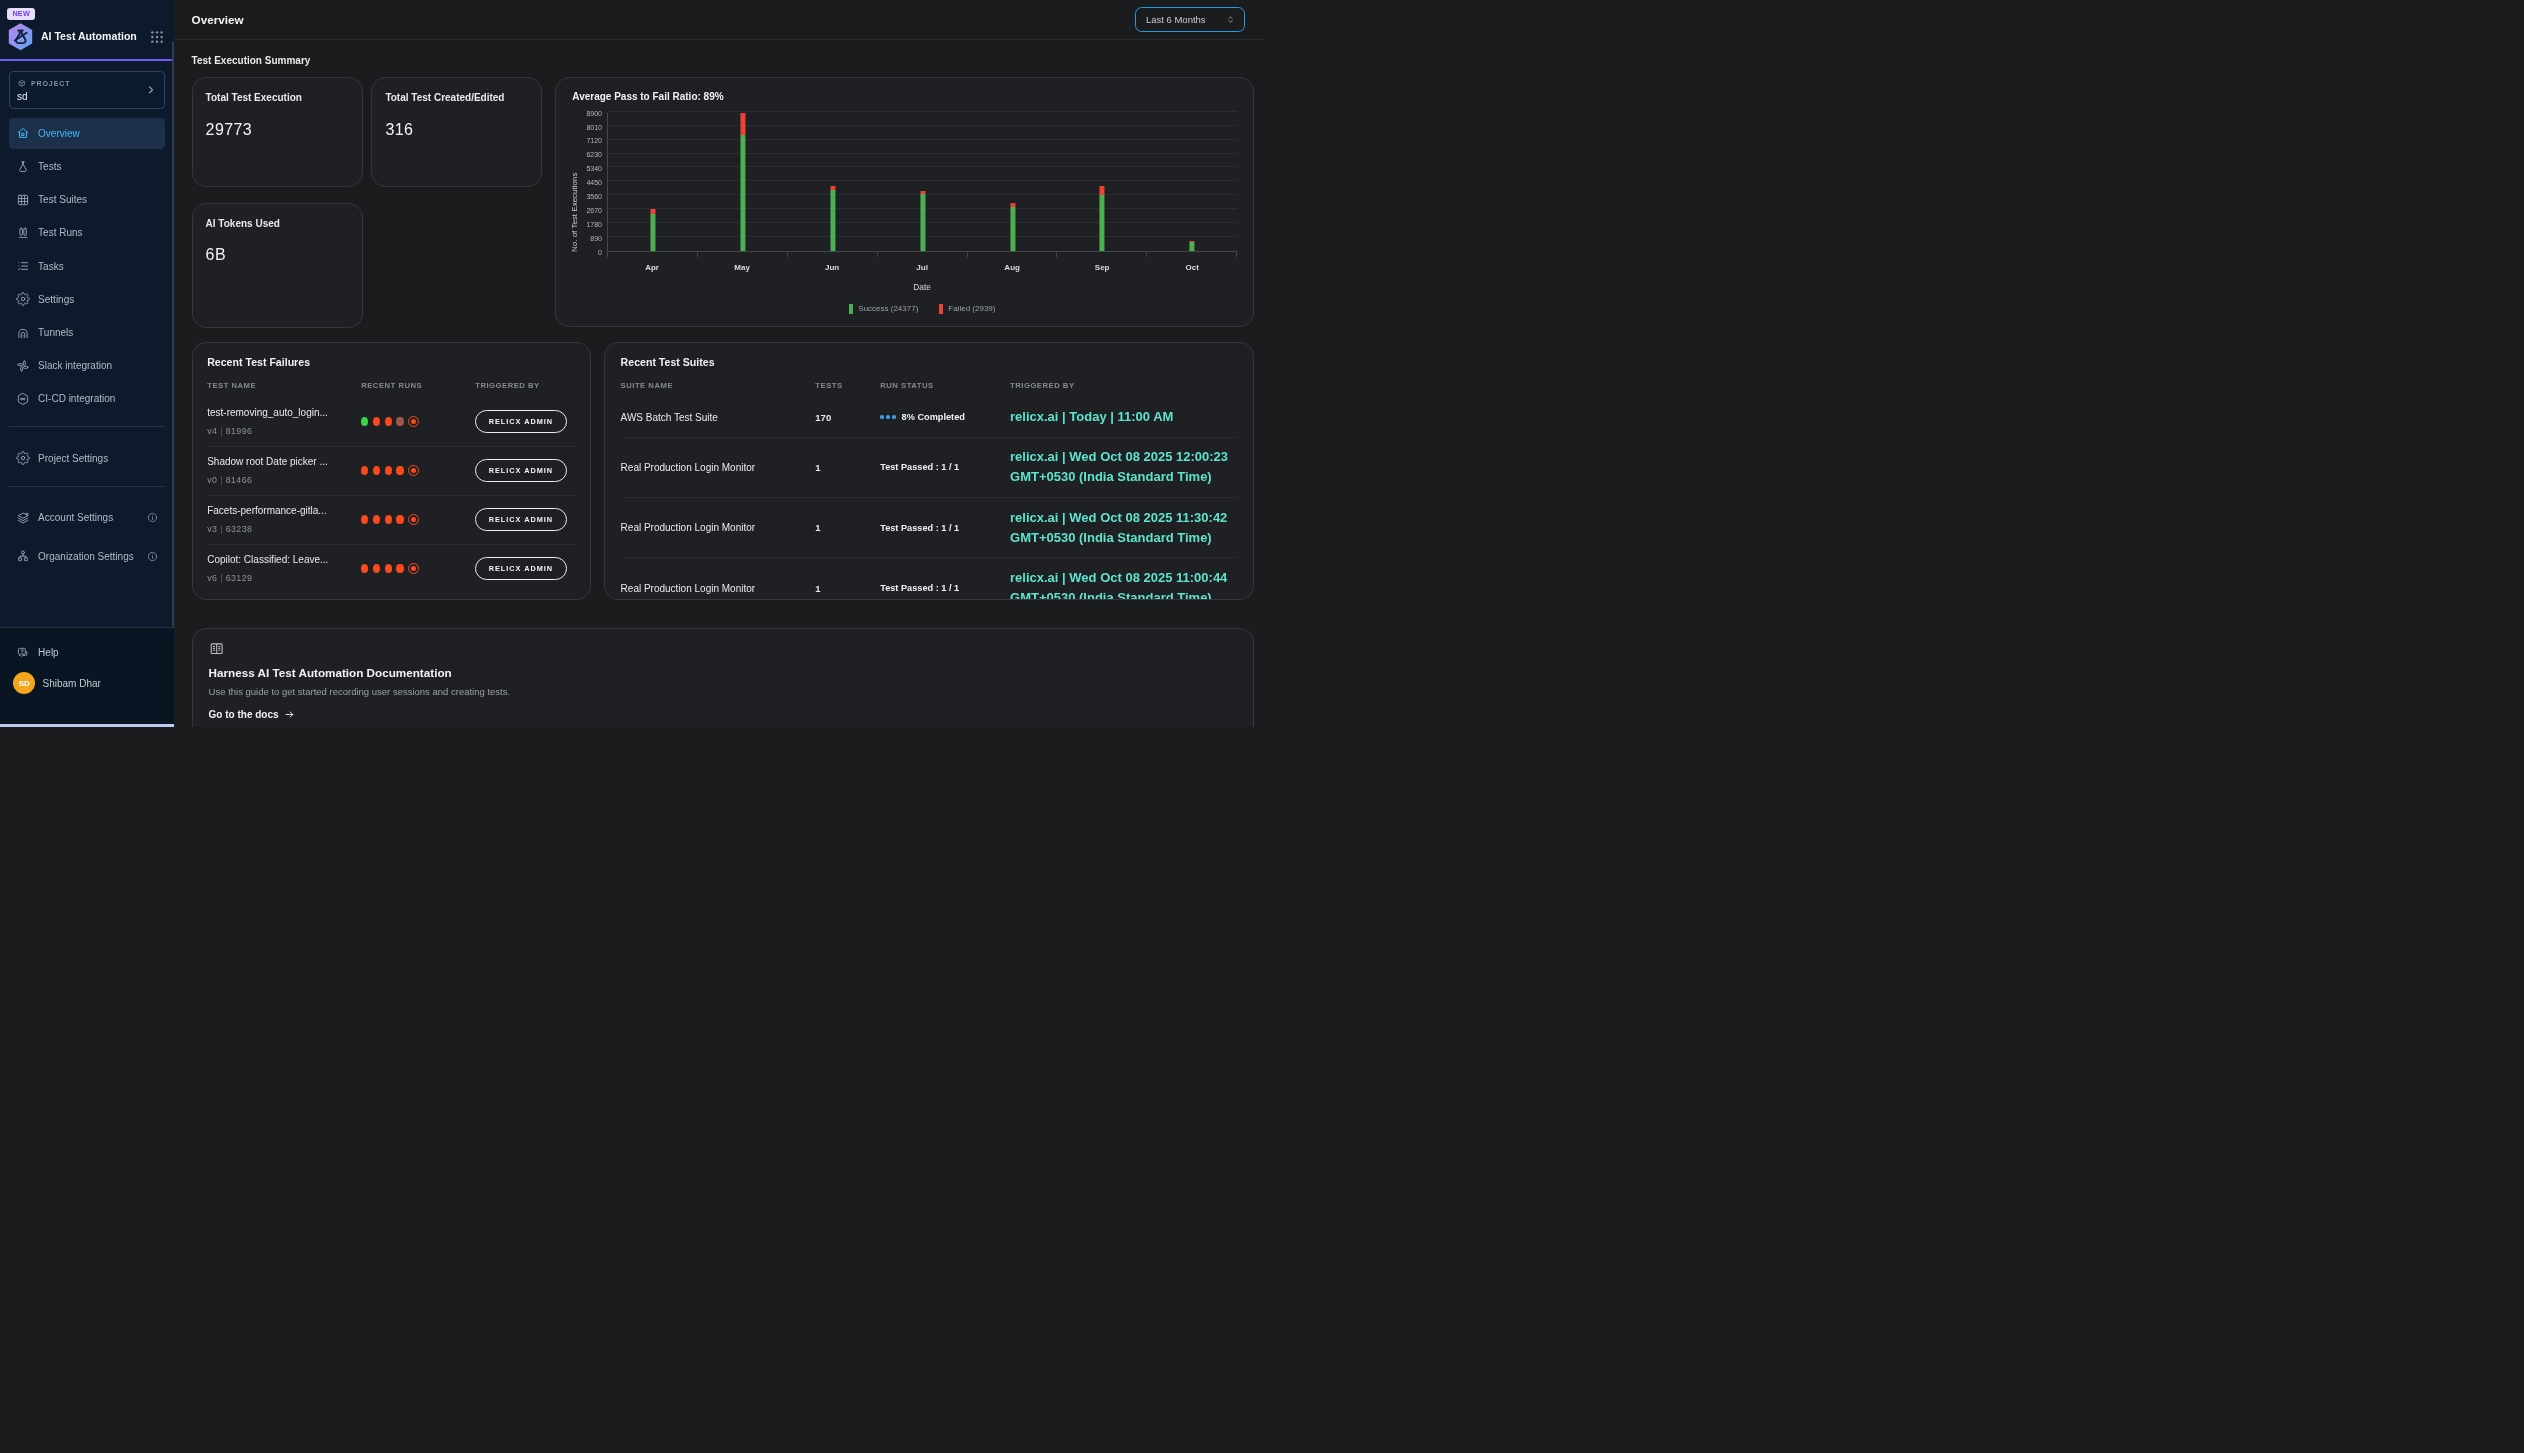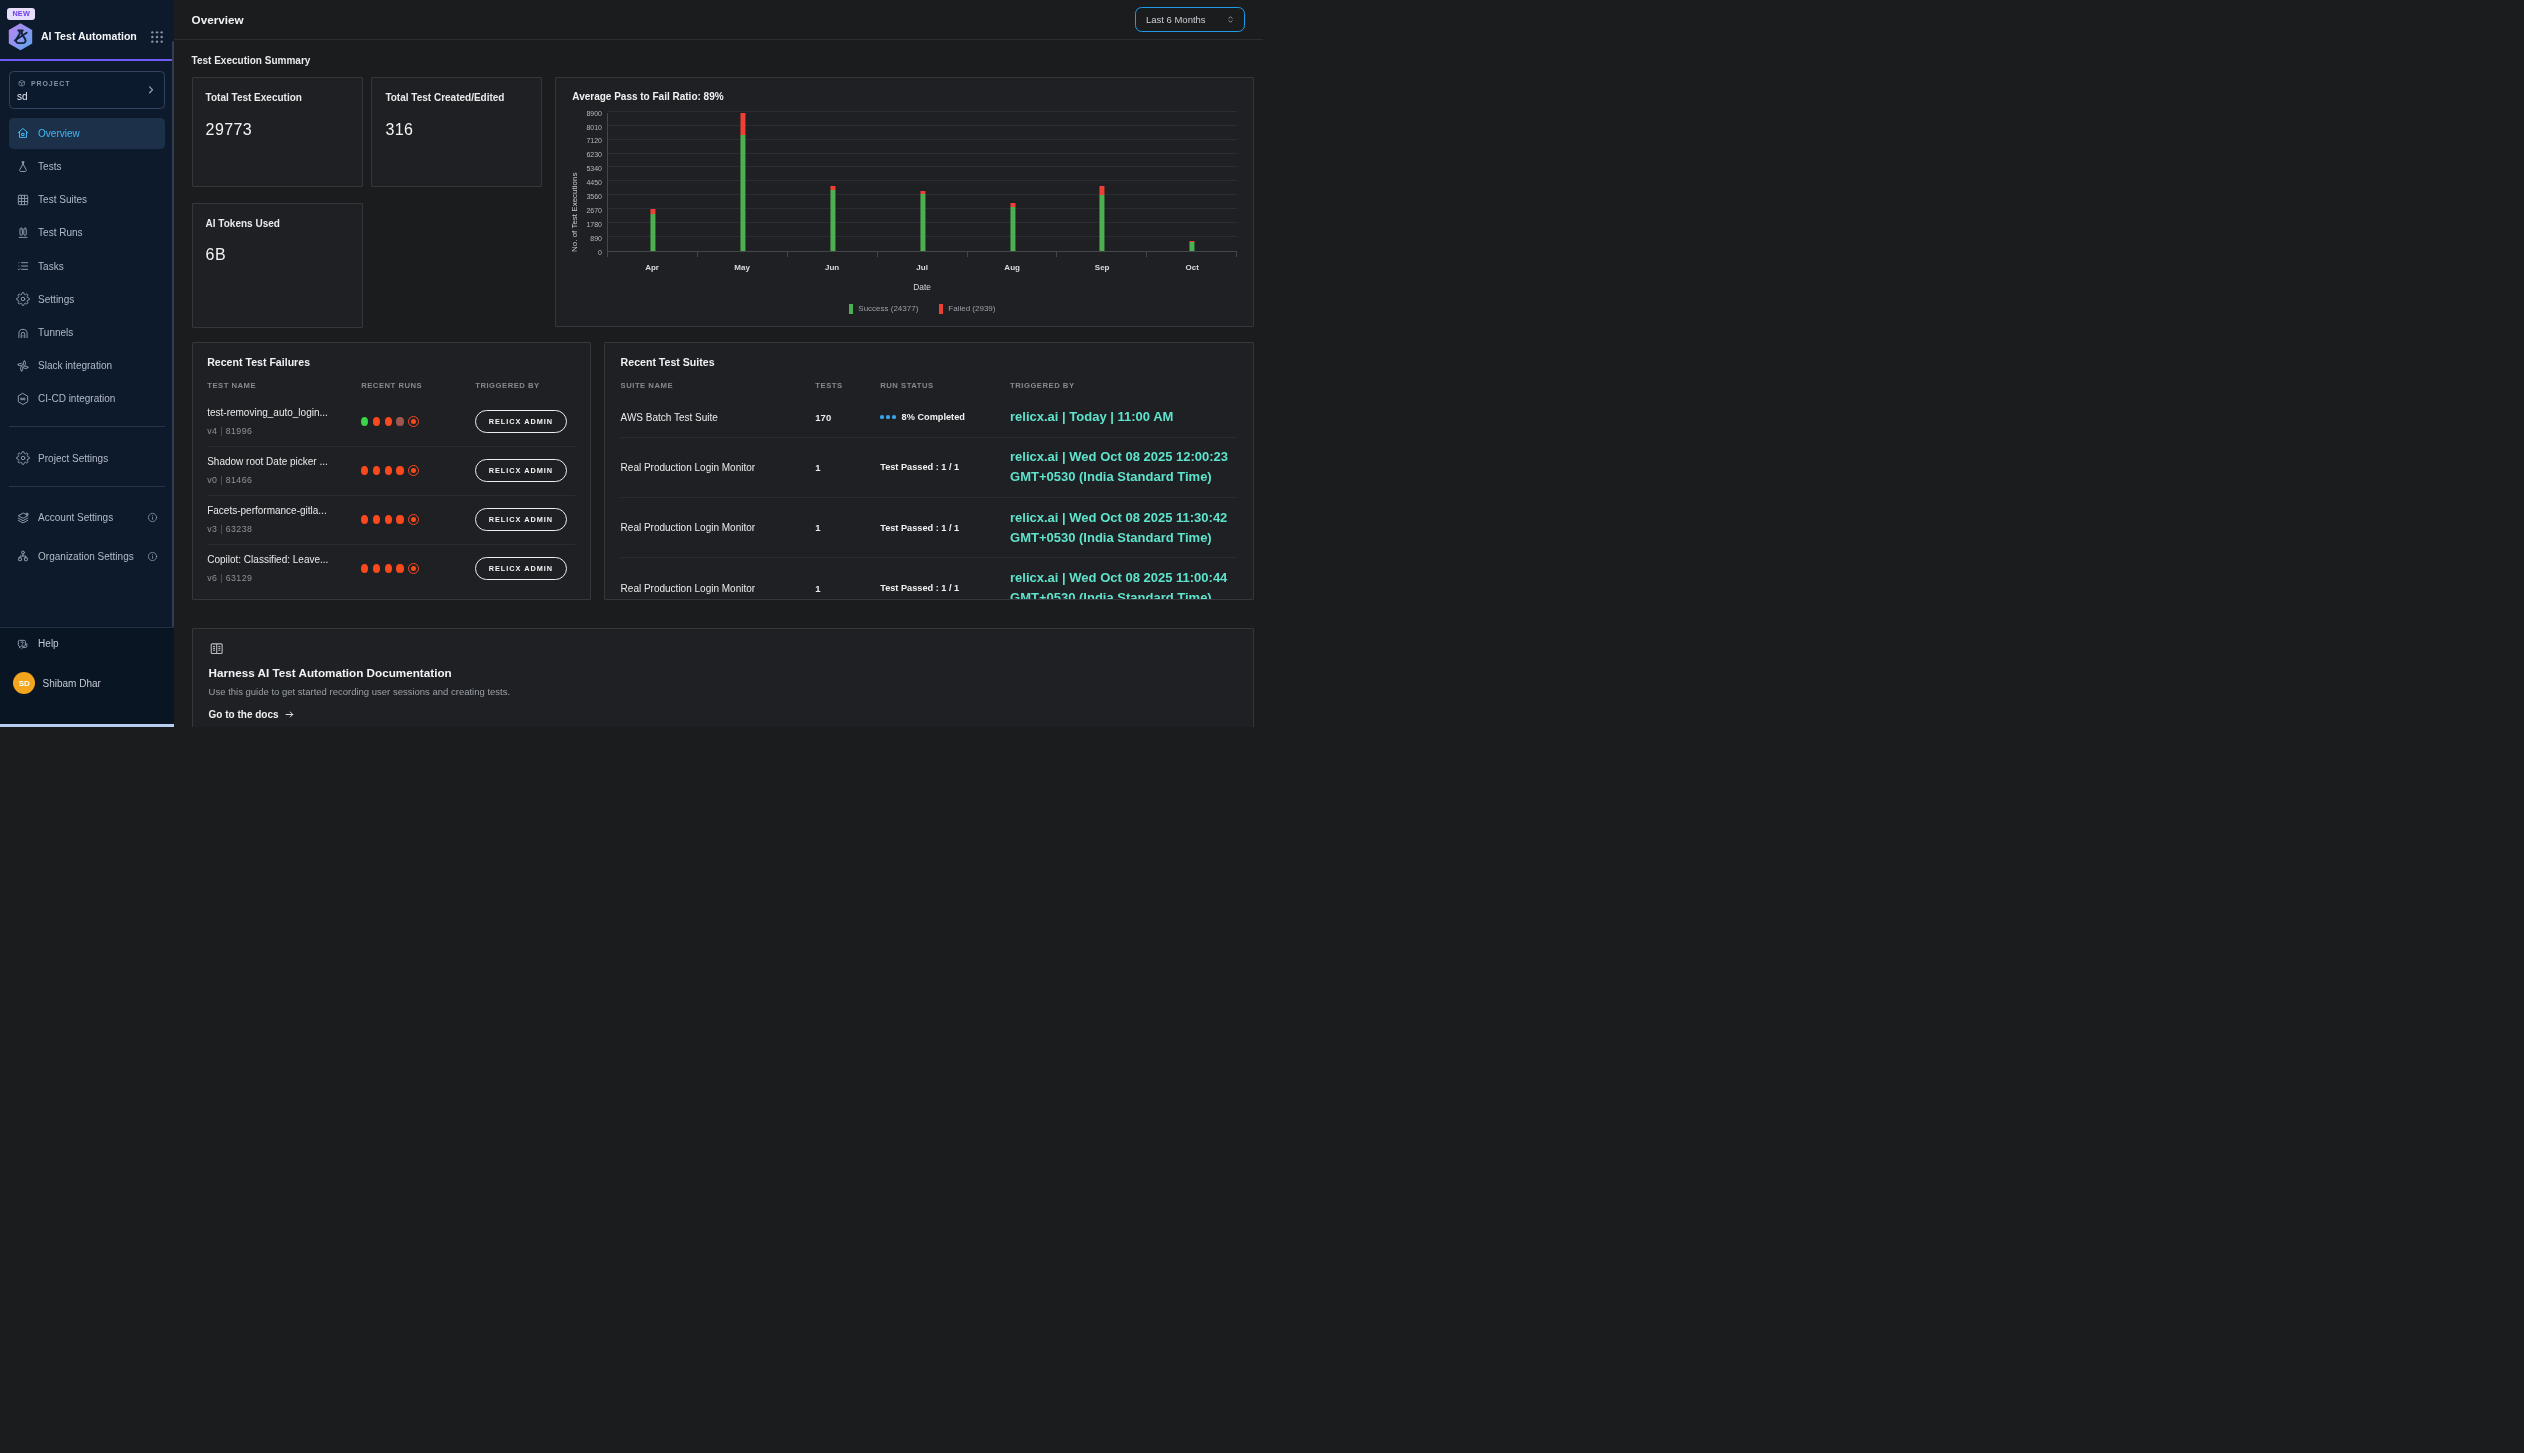--- a/index.html
+++ b/index.html
@@ -40,39 +40,39 @@
     color:var(--nav-fg);font-size:10px;cursor:pointer;margin-bottom:2.2px}
   .nav-item svg{width:14px;height:14px;color:var(--icon-fg);flex:0 0 14px}
   .nav-item.active{background:var(--active-bg);color:var(--active-fg)}
   .nav-item.active svg{color:var(--active-fg)}
   .nav-item .grow{flex:1}
   .nav-item .info{width:11px;height:11px;color:#8e99ad;flex:0 0 11px}
   .nav-item.twoline{height:41px;line-height:1.3}
   .sb-divider{height:0.7px;background:#26344c;margin:11.7px 8.8px}
   .sb-bottom{position:absolute;left:0;right:0;bottom:0;height:100px;background:var(--sb-bg2);
     border-top:0.7px solid #223048;padding:10.3px 8.8px 0 8.8px}
-  .help-row{display:flex;gap:8px;color:#c3c9d4;font-size:10px;height:29px;padding:0 7.3px;cursor:pointer}
+  .help-row{display:flex;align-items:center;gap:8px;color:#c3c9d4;font-size:10px;height:29px;padding:0 7.3px;cursor:pointer}
   .help-row svg{width:14px;height:14px;color:var(--icon-fg)}
   .profile-row{display:flex;align-items:center;gap:7.3px;height:32px;padding:0 4.4px;cursor:pointer}
   .avatar{width:22px;height:22px;border-radius:50%;background:#f2a51d;color:#fff;font-size:8px;font-weight:700;
     display:flex;align-items:center;justify-content:center}
   .profile-name{font-size:10px;color:#c3c9d4}
   .blue-line{position:absolute;left:0;right:0;bottom:0;height:2.9px;background:#b9cdf0}
 
   
   main{flex:1;display:flex;flex-direction:column;min-width:0}
   .topbar{height:40px;flex:0 0 40px;display:flex;align-items:center;justify-content:space-between;
     padding:0 17.6px;border-bottom:0.7px solid #2c2d31}
   .page-title{font-size:11.7px;font-weight:700;color:#f2f3f5}
   .range-select{display:flex;align-items:center;gap:19px;border:1.1px solid var(--sel-border);
     border-radius:6.6px;height:25px;padding:0 8.8px 0 10.3px;font-size:9.5px;color:#c9cdd3;cursor:pointer}
   .range-select svg{width:11px;height:11px;color:#9aa0a8}
   .content{flex:1;padding:10.3px 8.8px 0 17.6px;overflow:hidden}
   .section-heading{font-size:10px;font-weight:700;color:#e9eaec;margin:4.4px 0 11.7px 0}
-  .card{background:var(--card-bg);border:0.7px solid var(--card-border);border-radius:1px}
+  .card{background:var(--card-bg);border:0.7px solid var(--card-border);border-radius:14px}
 
   .row1{display:flex;gap:13px}
   .stat-grid{display:grid;grid-template-columns:171px 171px;grid-template-rows:110px 125px;gap:15.4px 8.8px}
   .stat-card{padding:13px;cursor:default}
   .stat-label{font-size:10px;font-weight:700;color:#e9eaec;line-height:1.35}
   .stat-value{font-size:16px;font-weight:400;color:#f3f4f5;margin-top:16px;letter-spacing:0.4px}
 
   .chart-card{flex:1;height:250px;padding:13px 16px 7.3px 13px;min-width:0}
   .chart-title{font-size:10px;font-weight:700;color:#f0f1f3;margin-left:2.9px}
   .chart-wrap{display:flex;margin-top:10.3px}

